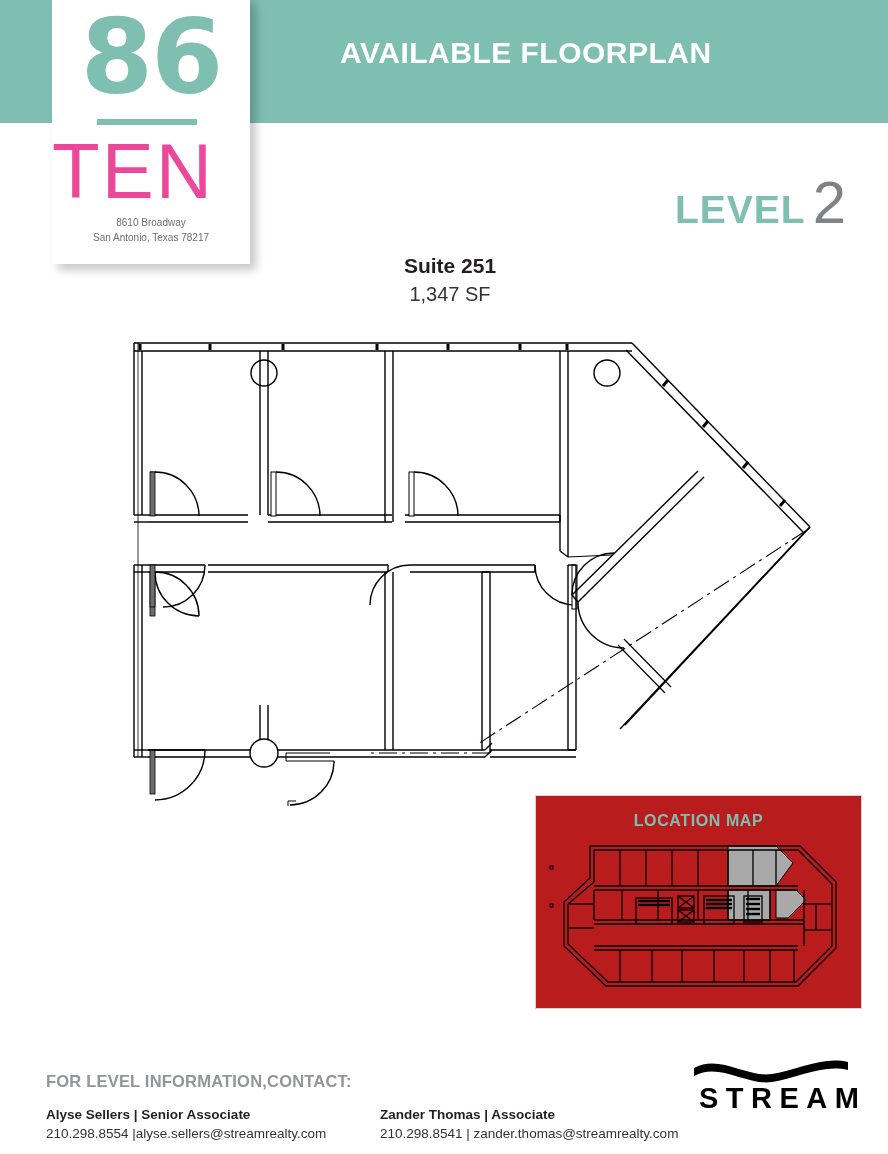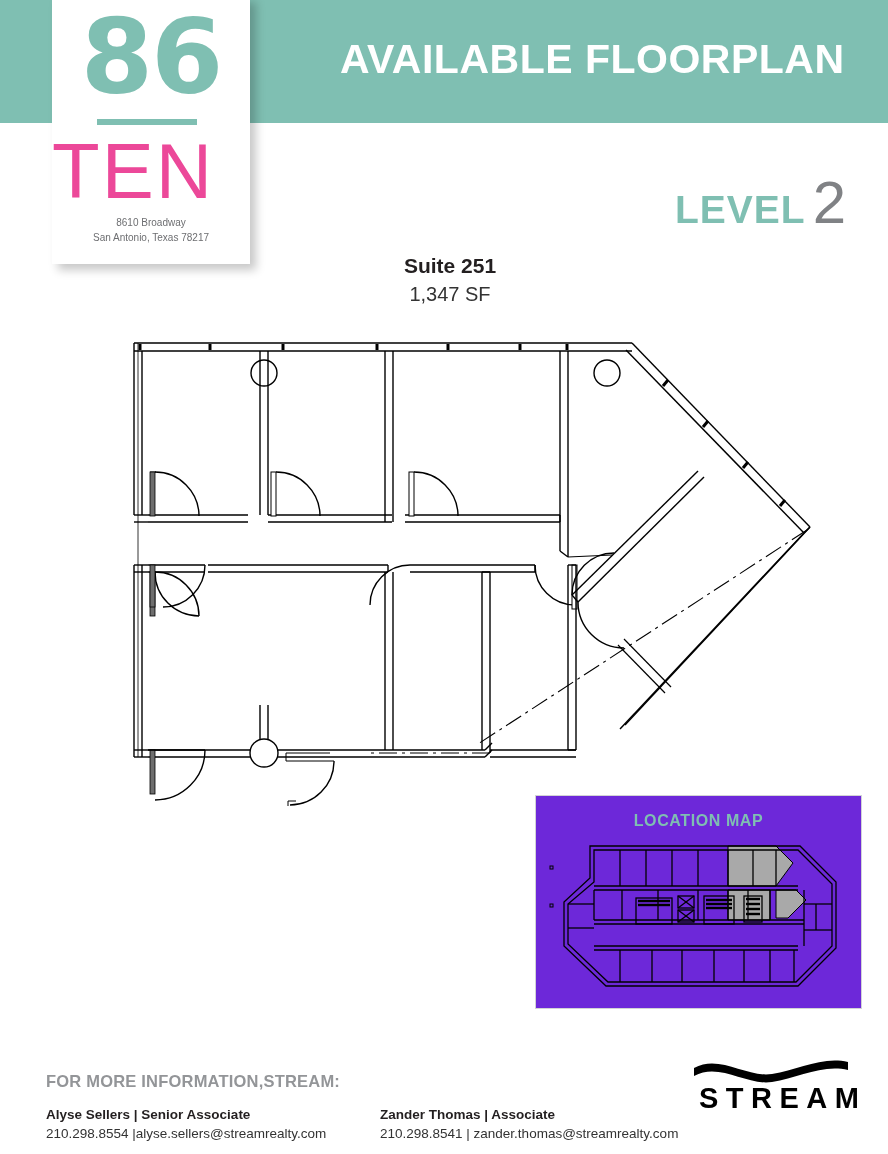--- a/index.html
+++ b/index.html
@@ -18,21 +18,21 @@
   
   .header-band {
     position: absolute;
     left: 0; top: 0;
     width: 888px; height: 123px;
     background: #7FBFB2;
   }
   .header-title {
     position: absolute;
     left: 340px; top: 36px;
-    font-size: 41px;
+    font-size: 30px;
     font-weight: bold;
     letter-spacing: 0.5px;
     color: #ffffff;
     font-family: "Liberation Sans", sans-serif;
   }
 
   
   .logo-card {
     position: absolute;
     left: 52px; top: -4px;
@@ -125,21 +125,21 @@
     left: 120px; top: 325px;
     width: 720px; height: 500px;
   }
 
   
   .locmap-box {
     position: absolute;
     left: 535px; top: 795px;
     width: 325px; height: 212px;
     border: 1px solid #d2d3d5;
-    background: #6d28d9;
+    background: #b91c1c;
   }
   .locmap-title {
     position: absolute;
     left: 0; right: 0; top: 16px;
     text-align: center;
     font-size: 16px;
     font-weight: bold;
     letter-spacing: 0.6px;
     color: #7FBFB2;
   }
@@ -462,21 +462,21 @@
     </g>
 
     <g fill="none" stroke="#000000" stroke-width="1">
       <rect x="2" y="28" width="3" height="3"></rect>
       <rect x="2" y="66" width="3" height="3"></rect>
     </g>
   </svg>
   </div>
 </div>
 
-<div class="footer-head">FOR MORE INFORMATION,STREAM:</div>
+<div class="footer-head">FOR LEVEL INFORMATION,CONTACT:</div>
 
 <div class="contact contact-1">
   <div class="contact-name">Alyse Sellers | Senior Associate</div>
   <div class="contact-line">210.298.8554 |alyse.sellers@streamrealty.com</div>
 </div>
 
 <div class="contact contact-2">
   <div class="contact-name">Zander Thomas | Associate</div>
   <div class="contact-line">210.298.8541 | zander.thomas@streamrealty.com</div>
 </div>

